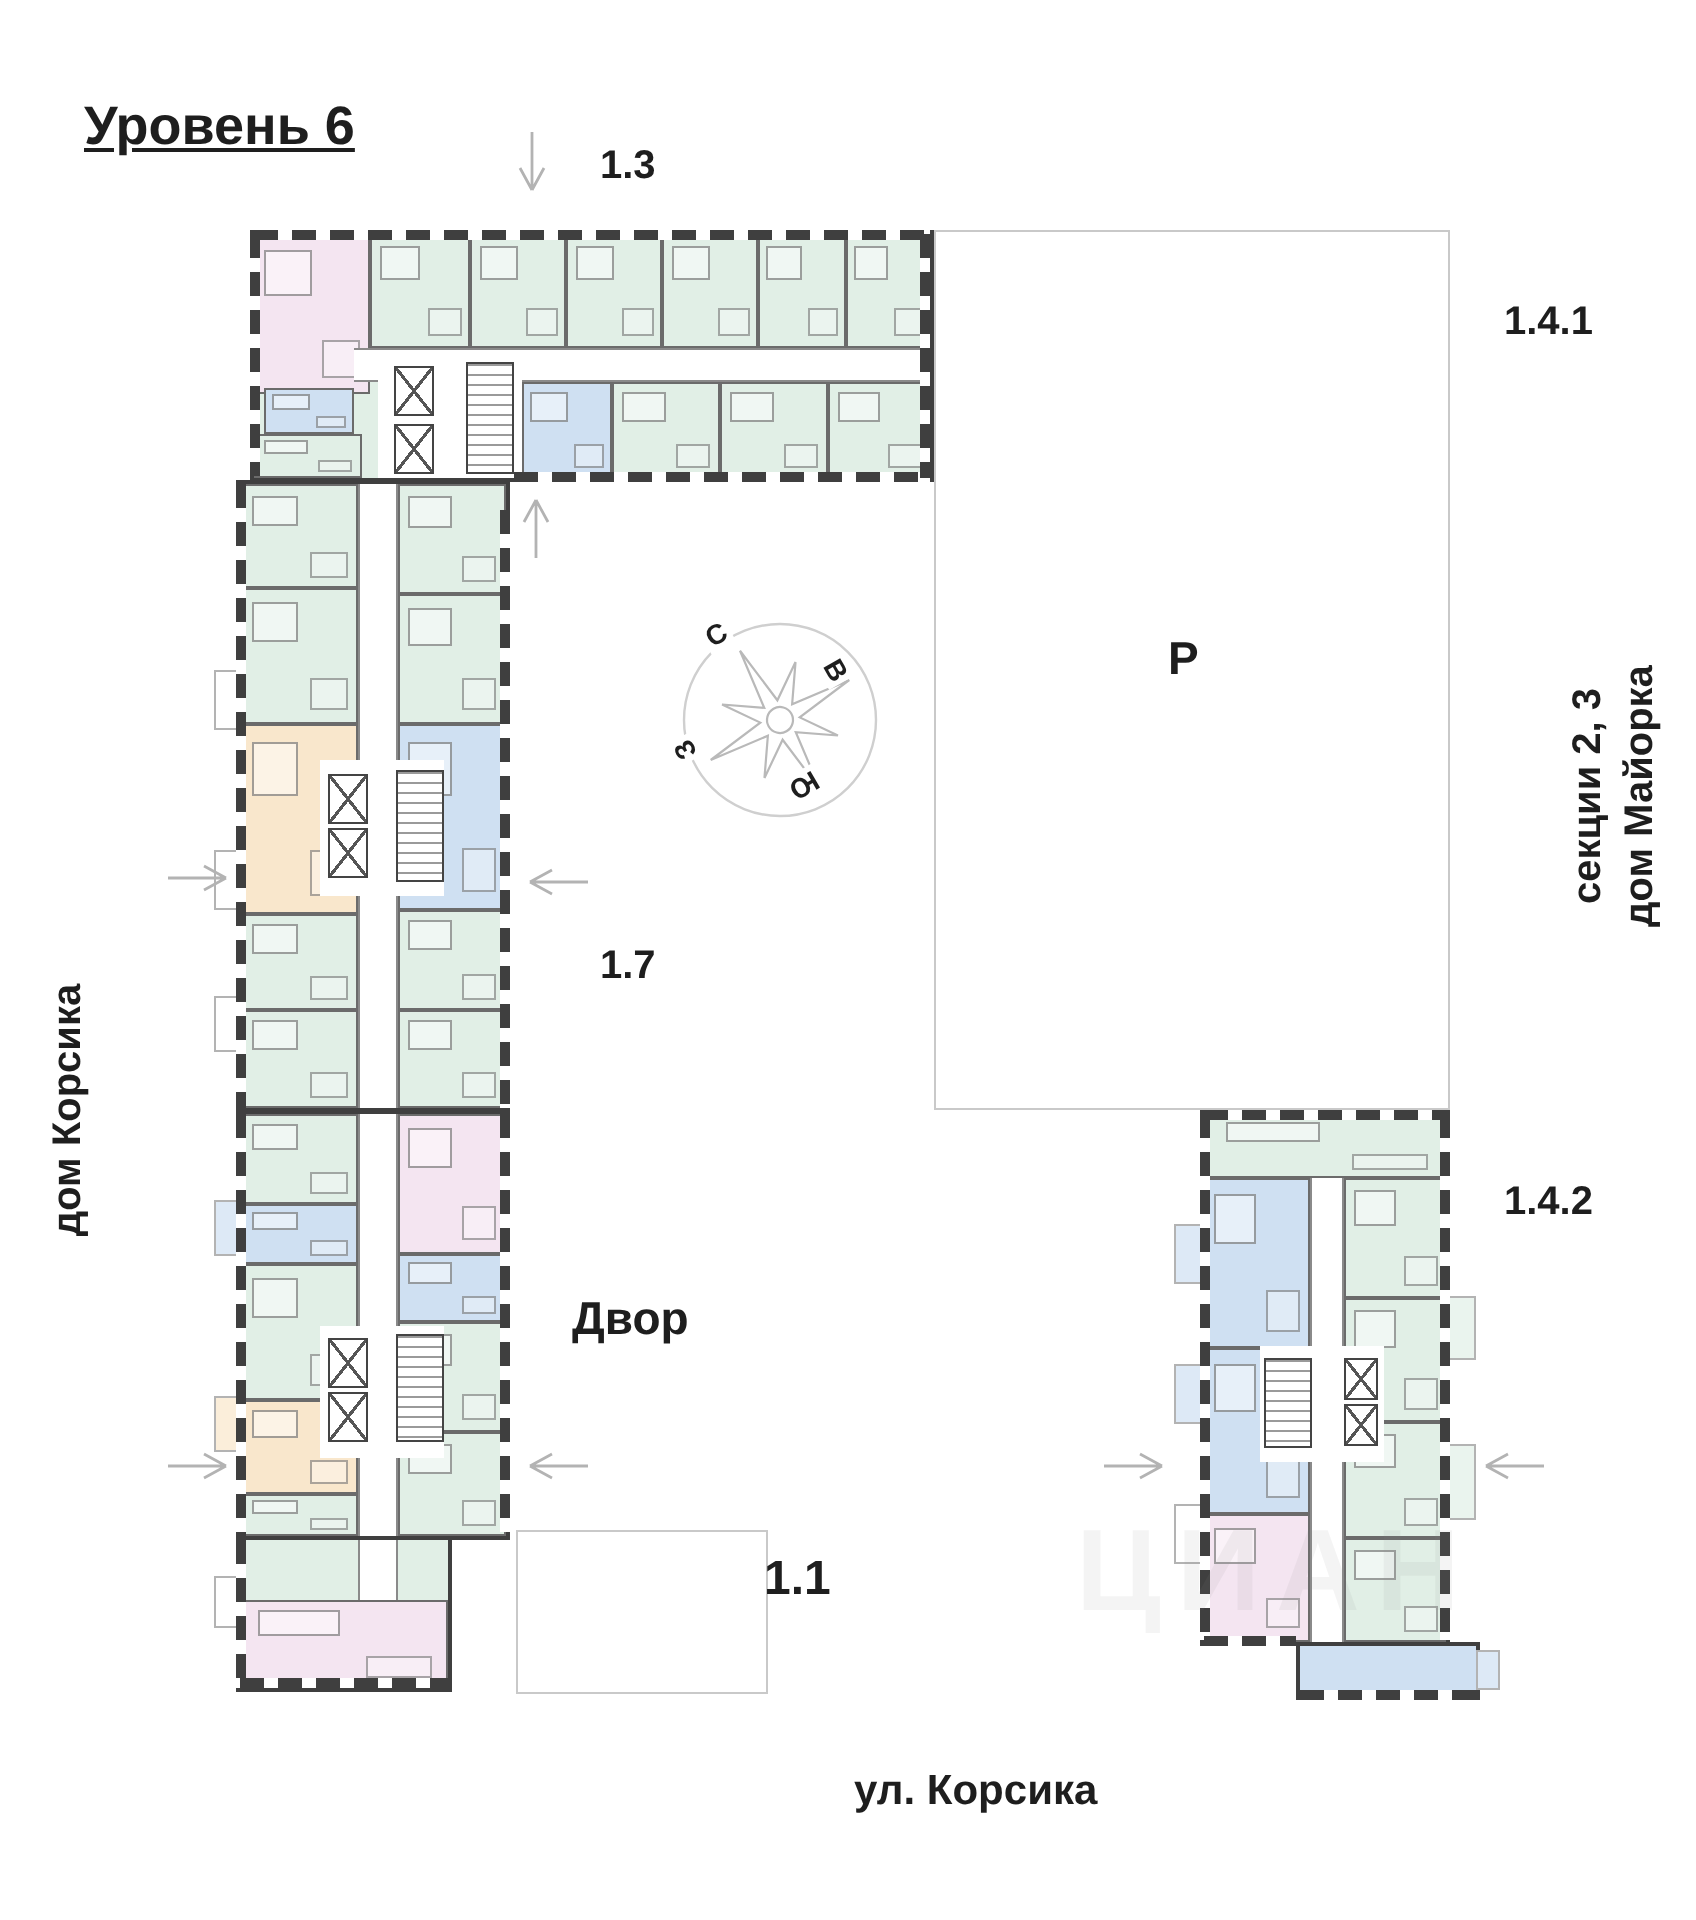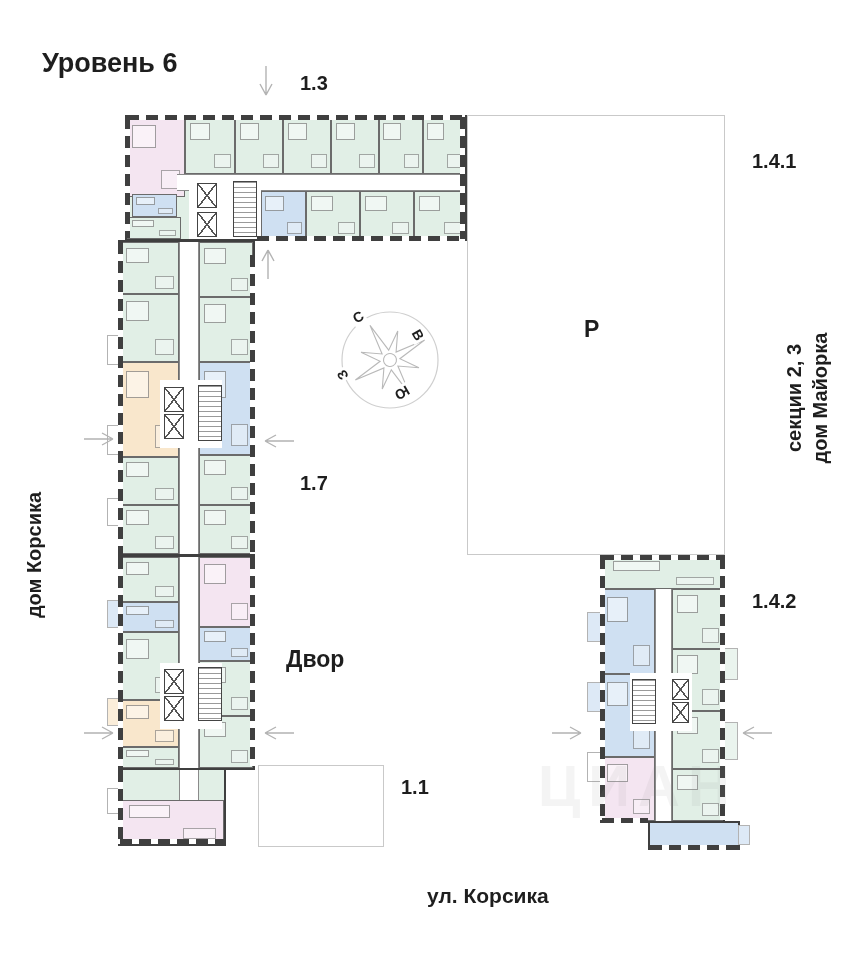--- a/index.html
+++ b/index.html
@@ -37,25 +37,25 @@
   #compass{position:absolute;left:337px;top:307px;width:106px;height:106px;z-index:4;}
   .cletter{position:absolute;font-weight:bold;font-size:14px;background:#fff;padding:0 2px;z-index:5;}
   #watermark{position:absolute;left:538px;top:752px;z-index:6;opacity:.09;pointer-events:none;
     font-size:58px;font-weight:bold;letter-spacing:8px;color:#8a8a8a;}
 </style>
 </head>
 <body>
 
 <div id="canvas">
 
-  <div class="lbl" style="left:42px;top:48px;font-size:27px;">Уровень 6</div>
+  <div class="lbl" style="left:42px;top:48px;font-size:27px;text-decoration:underline;">Уровень 6</div>
   <div class="lbl" style="left:427px;top:884px;font-size:21px;">ул. Корсика</div>
   <div class="lbl" style="left:300px;top:72px;font-size:20px;">1.3</div>
   <div class="lbl" style="left:300px;top:472px;font-size:20px;">1.7</div>
-  <div class="lbl" style="left:401px;top:776px;font-size:20px;text-align:right;">1.1</div>
+  <div class="lbl" style="left:382px;top:776px;font-size:24px;text-align:right;">1.1</div>
   <div class="lbl" style="left:752px;top:150px;font-size:20px;">1.4.1</div>
   <div class="lbl" style="left:752px;top:590px;font-size:20px;">1.4.2</div>
   <div class="lbl" style="left:584px;top:316px;font-size:23px;">Р</div>
   <div class="lbl" style="left:286px;top:646px;font-size:23px;">Двор</div>
   <div class="vtext" style="left:-42px;top:543px;width:150px;height:24px;font-size:20px;">дом Корсика</div>
   <div class="vtext" style="left:722px;top:372px;width:170px;height:52px;font-size:20px;">
     <div>секции 2, 3</div>
     <div>дом Майорка</div>
   </div>
 

